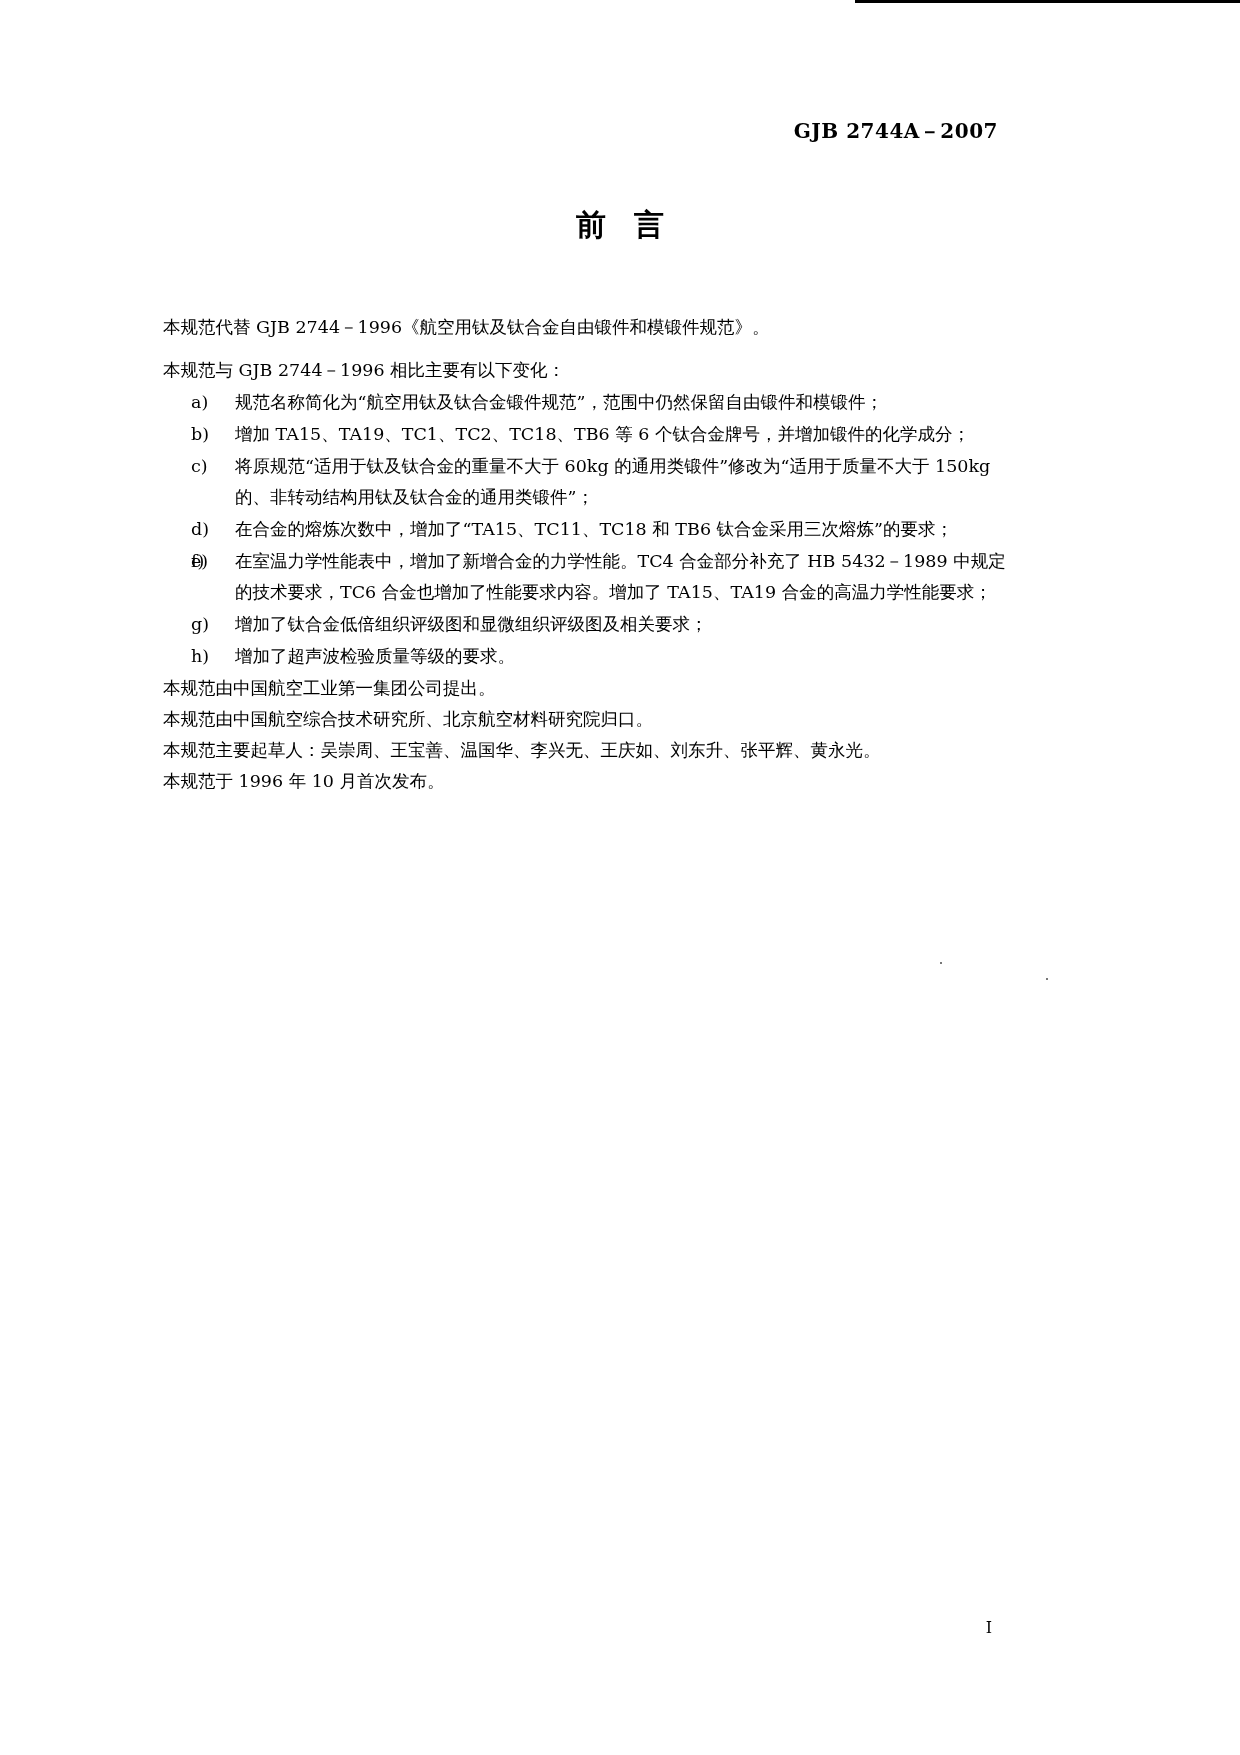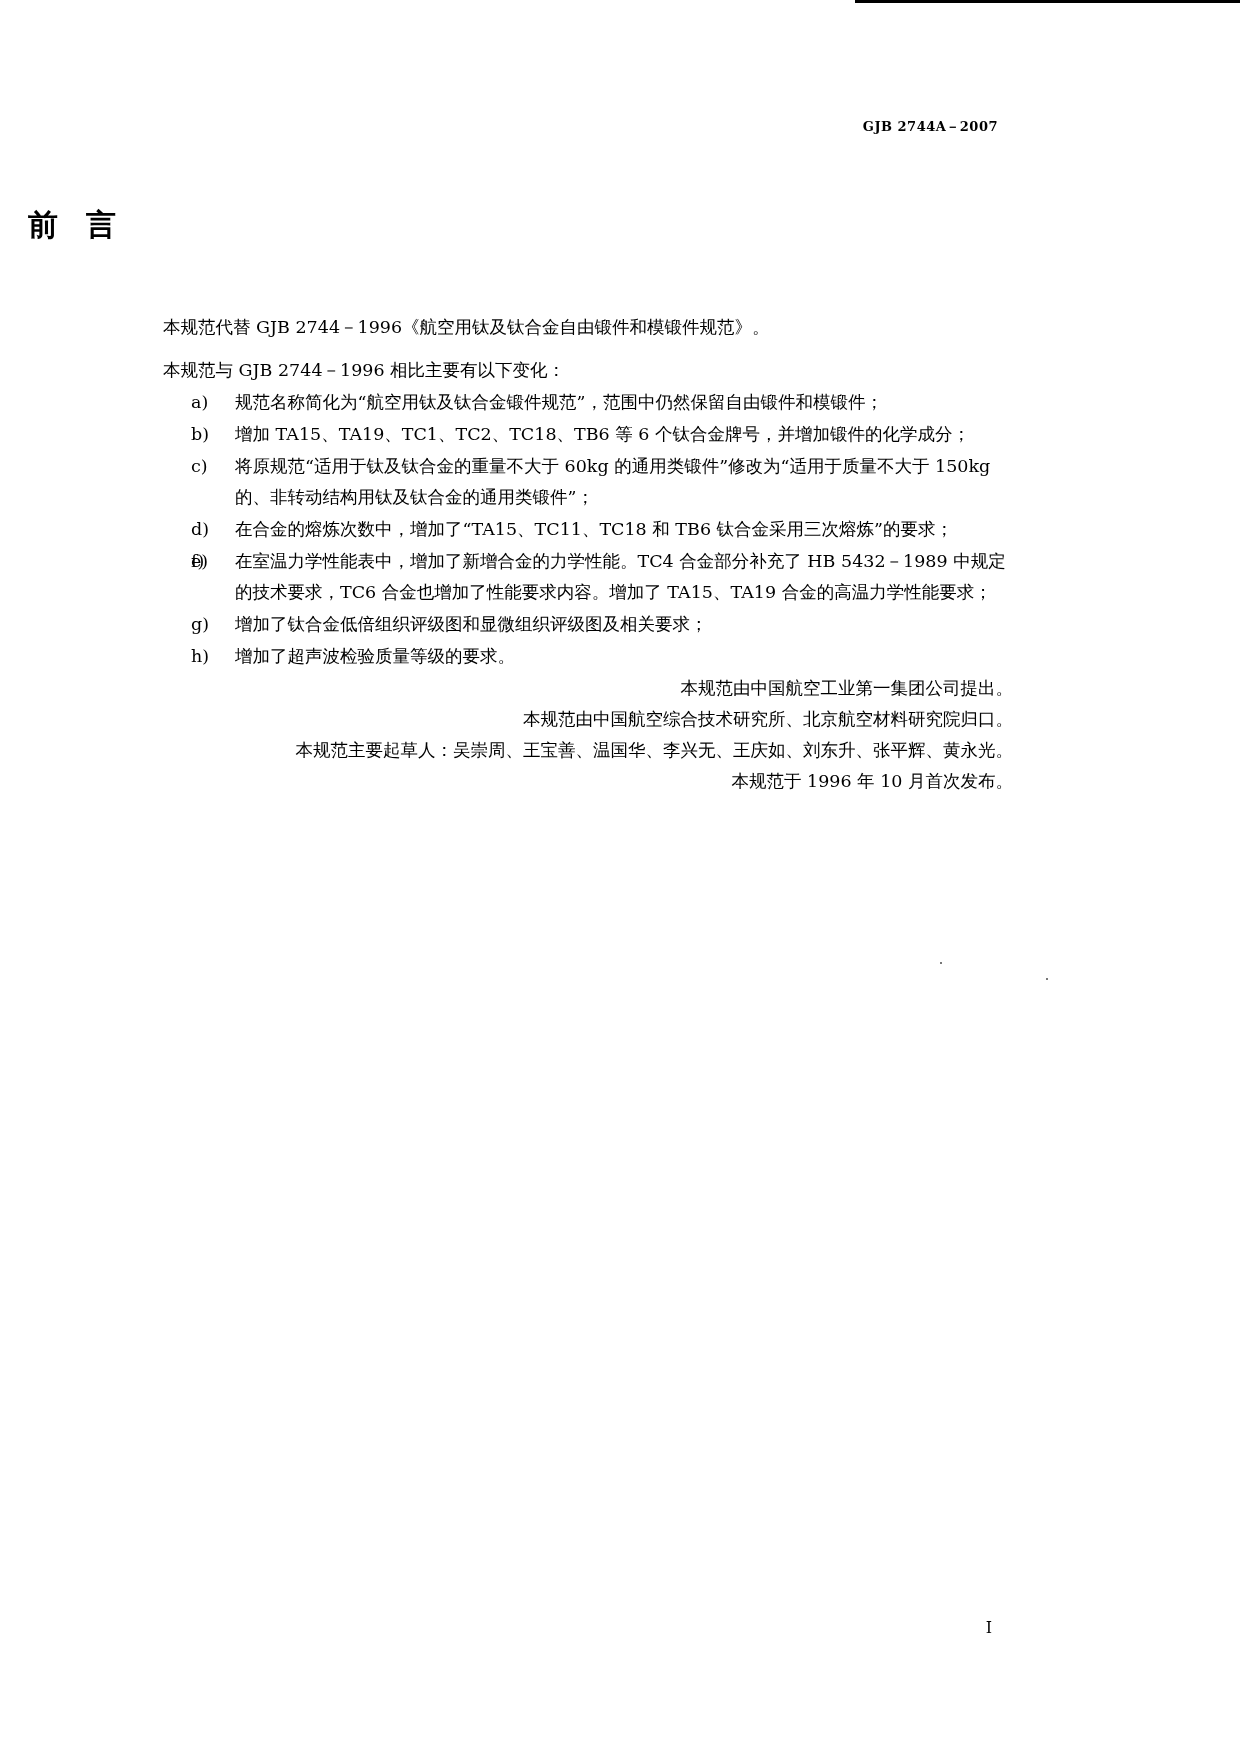--- a/index.html
+++ b/index.html
@@ -25,28 +25,29 @@
     width: 385px;
     height: 3px;
     background: #000000;
   }
   .header-code {
     position: absolute;
     top: 118px;
     right: 242px;
     font-family: "DejaVu Serif", "Liberation Serif", serif;
     font-weight: bold;
-    font-size: 13px;
+    font-size: 20px;
     letter-spacing: 0.5px;
   }
   .doc-title {
     position: absolute;
     top: 205px;
     left: 0;
     width: 1240px;
+    text-align: center;
     font-family: "DejaVu Sans", "Liberation Sans", sans-serif;
     font-weight: bold;
     font-size: 30px;
     letter-spacing: 28px;
     text-indent: 28px;
   }
   .body-block {
     position: absolute;
     top: 300px;
     left: 163px;
@@ -72,21 +73,20 @@
   .list-marker {
     position: absolute;
     left: 28px;
     top: 0;
     width: 40px;
     font-family: "DejaVu Serif", "Liberation Serif", serif;
   }
   .tail-para {
     margin: 0;
     line-height: 31px;
-    text-align: right;
   }
   .tail-para.hang {
     text-indent: 0;
   }
   .footer-page {
     position: absolute;
     bottom: 118px;
     right: 248px;
     font-family: "DejaVu Serif", "Liberation Serif", serif;
     font-size: 16px;

